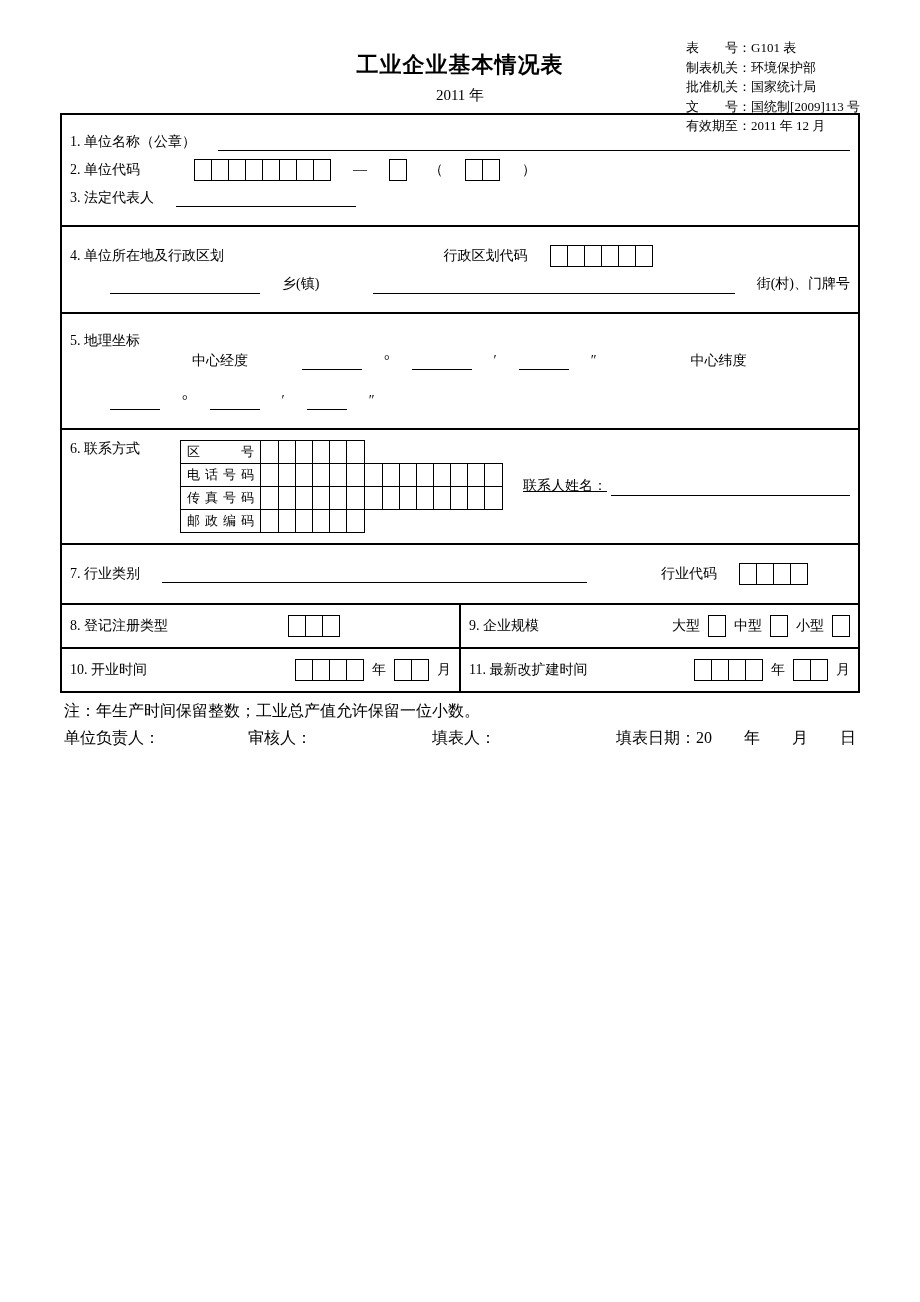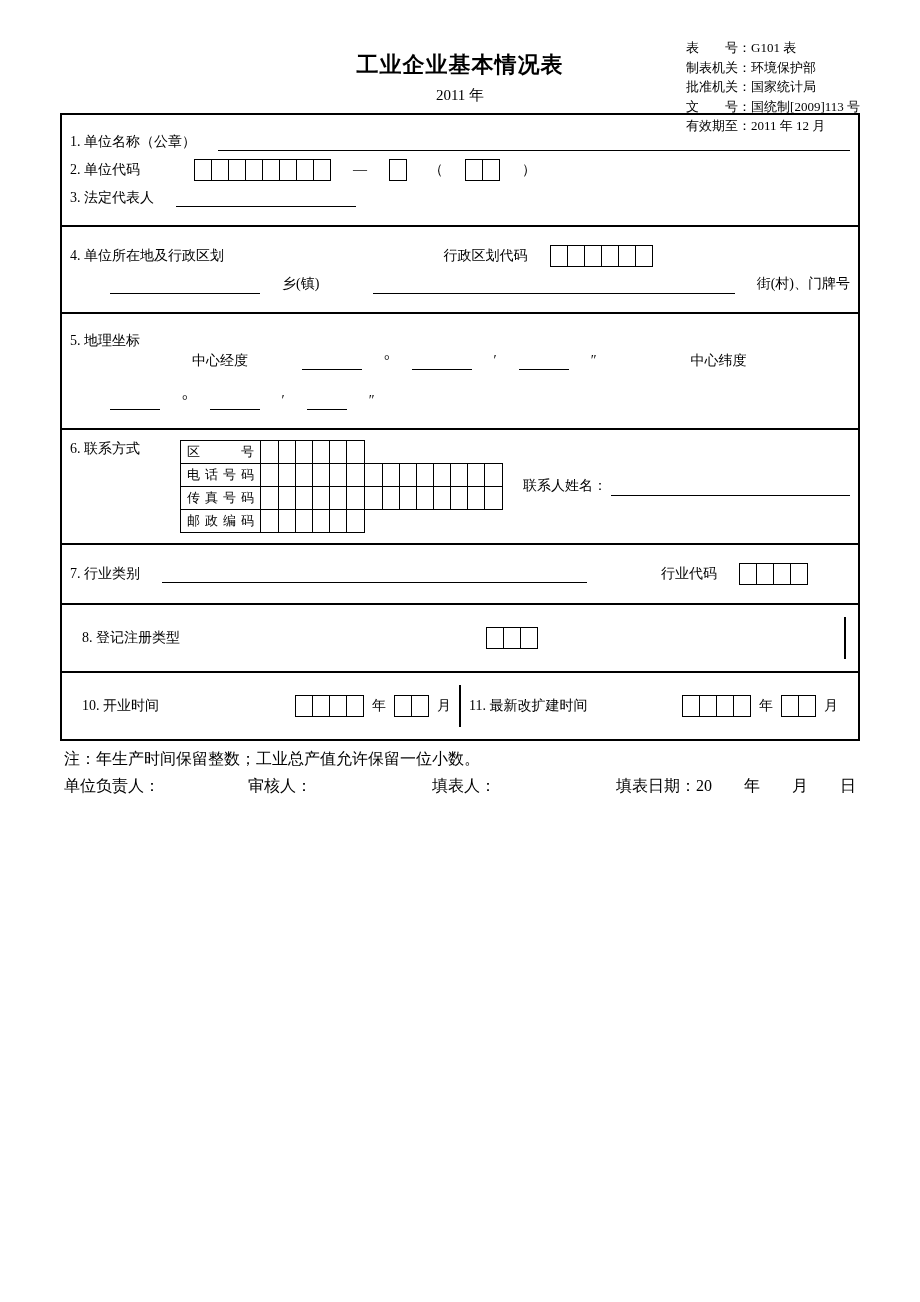--- a/index.html
+++ b/index.html
@@ -25,21 +25,21 @@
     margin-left: 11px;
   }
   .meta-row { white-space: nowrap; }
   .meta-label { display: inline-block; }
 
   .form-outer { border: 2px solid #000; border-bottom: none; }
   .section {
     border-bottom: 2px solid #000;
     padding: 10px 8px;
   }
-  .section.halves { display: flex; padding: 12px; }
+  .section.halves { display: flex; padding: 0; }
   .half {
     flex: 1;
     padding: 10px 8px;
     display: flex;
     align-items: center;
     gap: 8px;
     flex-wrap: wrap;
   }
   .half:first-child { border-right: 2px solid #000; }
 
@@ -260,21 +260,21 @@
                   <span class="box"></span>
                   <span class="box"></span>
                   <span class="box"></span>
                   <span class="box"></span>
                   <span class="box" style="border-right:none"></span>
                 </span></td>
           <td style="border:none;border-left:1px solid #000;"></td>
         </tr>
       </tbody>
         </table>
-      <div style="flex:1; display:flex; align-items:center; gap:4px;">
+      <div style="flex:1; display:flex; align-items:center; gap:4px;text-decoration:underline;">
         <span>联系人姓名：</span>
         <span class="uline flex"></span>
       </div>
     </div>
   </div>
 
   <div class="section">
     <div class="row">
       <span class="label">7. 行业类别</span>
       <span class="uline flex"></span>
@@ -293,20 +293,36 @@
   <div class="section halves">
     <div class="half">
       <span class="label">8. 登记注册类型</span>
       <span style="flex:1"></span>
       <span class="boxes">
           <span class="box"></span>
           <span class="box"></span>
           <span class="box"></span>
         </span>
       <span style="flex:1"></span>
+    </div>
+    <div class="half">
+      <span class="label">9. 企业规模</span>
+      <span style="flex:1"></span>
+      <span>大型</span>
+      <span class="boxes">
+          <span class="box"></span>
+        </span>
+      <span>中型</span>
+      <span class="boxes">
+          <span class="box"></span>
+        </span>
+      <span>小型</span>
+      <span class="boxes">
+          <span class="box"></span>
+        </span>
     </div>
   </div>
 
   <div class="section halves">
     <div class="half">
       <span class="label">10. 开业时间</span>
       <span style="flex:1"></span>
       <span class="boxes">
           <span class="box"></span>
           <span class="box"></span>

